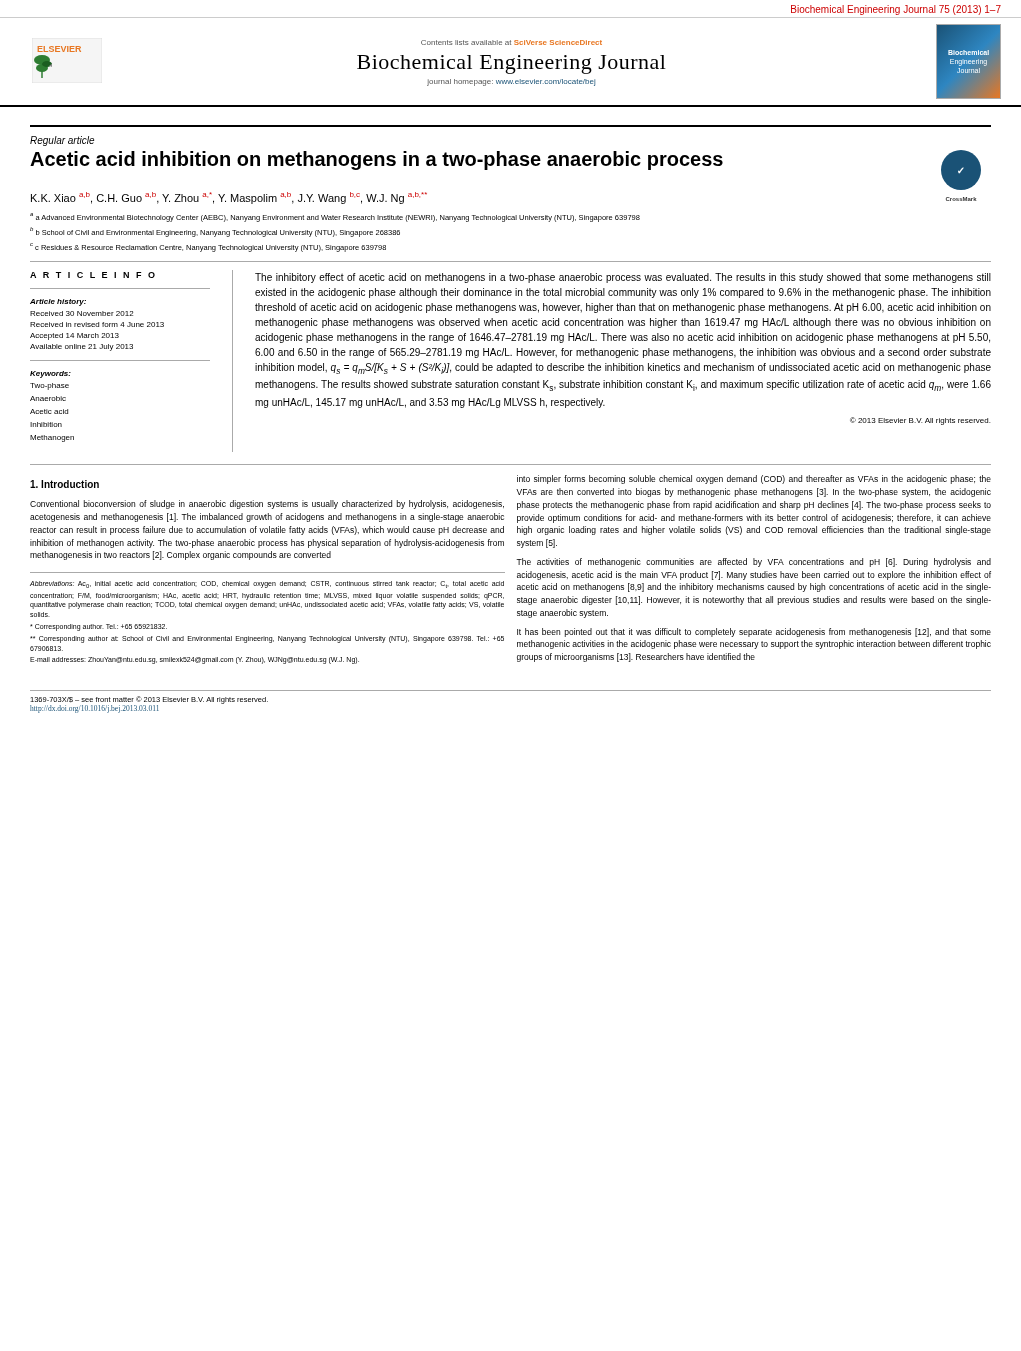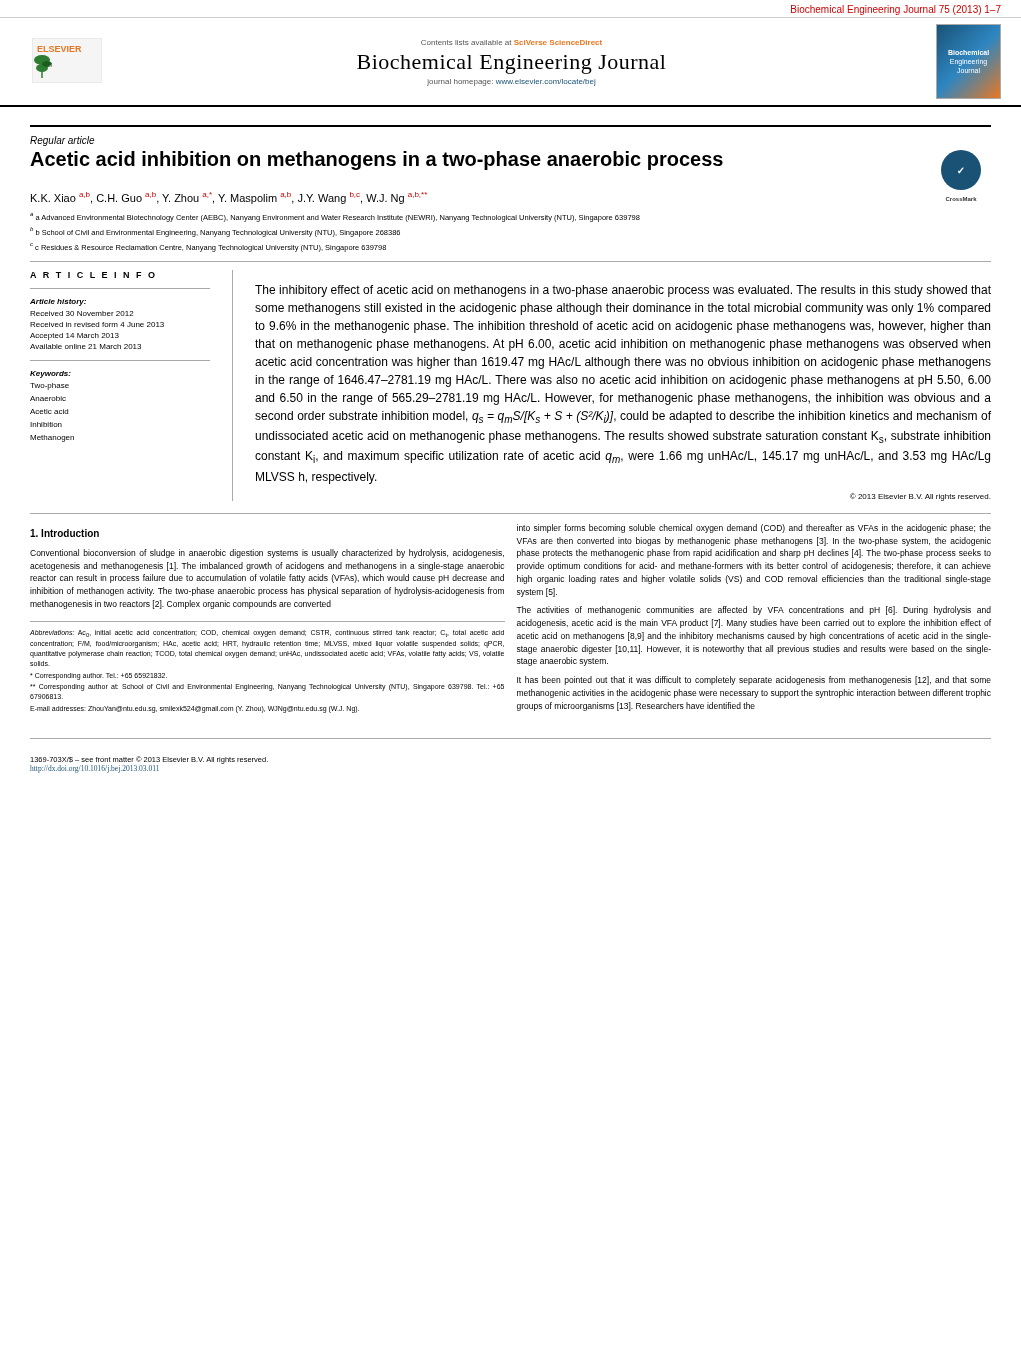--- a/index.html
+++ b/index.html
@@ -222,25 +222,24 @@
       font-size: 8px;
       margin-bottom: 2px;
     }
     .keyword-item {
       font-size: 8px;
       line-height: 1.6;
     }
 
     
     .abstract-text {
-      font-size: 12px;
+      font-size: 10px;
       line-height: 1.5;
       text-align: justify;
       font-family: Arial, sans-serif;
-      margin-top: 11px;
     }
     .abstract-text .formula {
       font-style: italic;
     }
 
     .copyright-line {
       font-size: 8px;
       text-align: right;
       margin-top: 6px;
       font-family: Arial, sans-serif;
@@ -283,21 +282,21 @@
       font-size: 7px;
       font-family: Arial, sans-serif;
       line-height: 1.4;
     }
     .footnote-line { margin-bottom: 2px; }
 
     
     .bottom-bar {
       border-top: 1px solid #aaa;
       margin-top: 20px;
-      padding-top: 16px;
+      padding-top: 4px;
       font-size: 7.5px;
       font-family: Arial, sans-serif;
       color: #000;
     }
     .bottom-bar a { color: #1a5276; text-decoration: none; font-family: Liberation Serif, serif; }
 
     
     .vert-divider {
       border-left: 1px solid #aaa;
       margin: 0 2px;
@@ -370,21 +369,21 @@
   <div class="two-col">
 
     <div class="col-left">
       <div class="section-label">A R T I C L E   I N F O</div>
       <hr class="divider">
       <div class="article-info-group">
         <div class="info-heading">Article history:</div>
         <div class="info-line">Received 30 November 2012</div>
         <div class="info-line">Received in revised form 4 June 2013</div>
         <div class="info-line">Accepted 14 March 2013</div>
-        <div class="info-line">Available online 21 March 2013</div>
+        <div class="info-line">Available online 21 July 2013</div>
       </div>
       <hr class="divider">
       <div class="article-info-group">
         <div class="keyword-label">Keywords:</div>
         <div class="keyword-item">Two-phase</div>
         <div class="keyword-item">Anaerobic</div>
         <div class="keyword-item">Acetic acid</div>
         <div class="keyword-item">Inhibition</div>
         <div class="keyword-item">Methanogen</div>
       </div>

